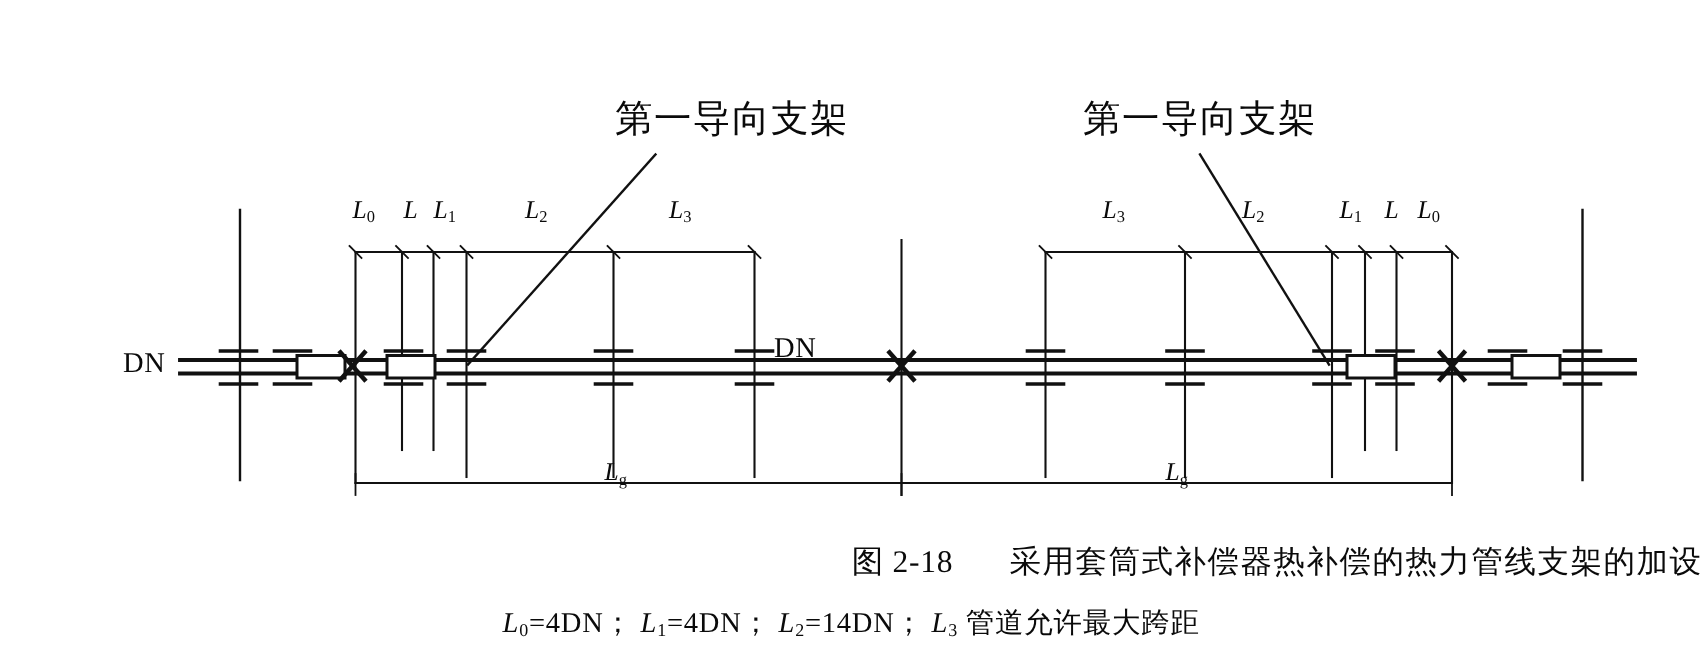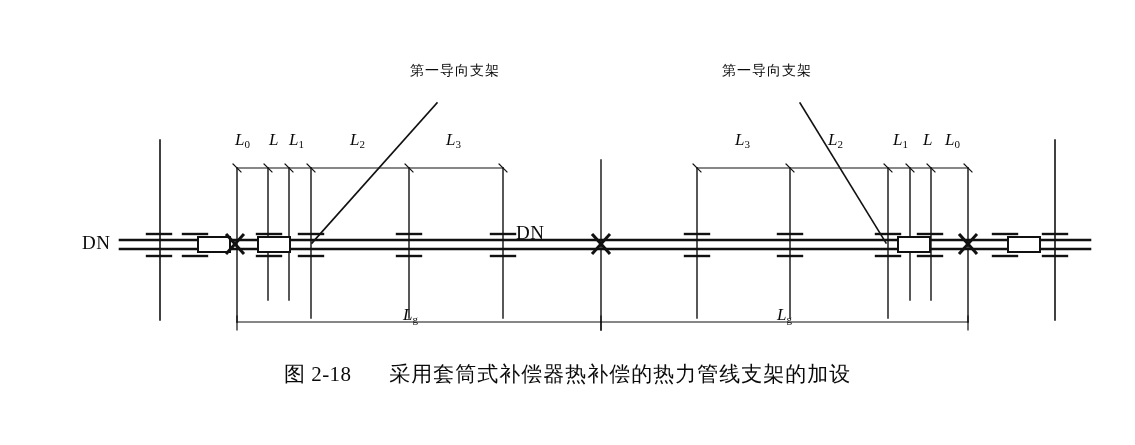--- a/index.html
+++ b/index.html
@@ -14,21 +14,21 @@
   #stage{position:absolute;left:0;top:0;width:1135px;height:445px;}
   svg{position:absolute;left:0;top:0;width:1135px;height:445px;}
 
   .lbl{
     position:absolute;
     font-family:"Liberation Serif", serif;
     white-space:nowrap;
     color:#0a0a0a;
   }
   .callout-label{
-    font-size:14px;
+    font-size:25px;
     letter-spacing:1px;
   }
   .dim-label{
     font-size:17px;
     font-style:italic;
     font-family:Liberation Serif, serif;
   }
   .dim-label sub{
     font-style:normal;
     font-size:11px;
@@ -253,20 +253,26 @@
     <span>L</span><sub>0</sub>
   </div>
 
   <div class="lbl dim-label" style="left:403px;top:305px;">
     <span>L</span><sub>g</sub>
   </div>
   <div class="lbl dim-label" style="left:777px;top:305px;">
     <span>L</span><sub>g</sub>
   </div>
 
-  <div class="caption" style="top:360px;">
+  <div class="caption" style="top:360px;text-align:right;">
     <span class="fignum">图 2-18</span>
     &nbsp;&nbsp;&nbsp;&nbsp;
     <span>采用套筒式补偿器热补偿的热力管线支架的加设</span>
   </div>
 
+  <div class="formula" style="top:402px;">
+    <i>L</i><sub>0</sub><span>=4DN；</span>
+    <i>L</i><sub>1</sub><span>=4DN；</span>
+    <i>L</i><sub>2</sub><span>=14DN；</span>
+    <i>L</i><sub>3</sub>&nbsp;<span>管道允许最大跨距</span>
+  </div>
 
 </div>
 
 </body></html>

